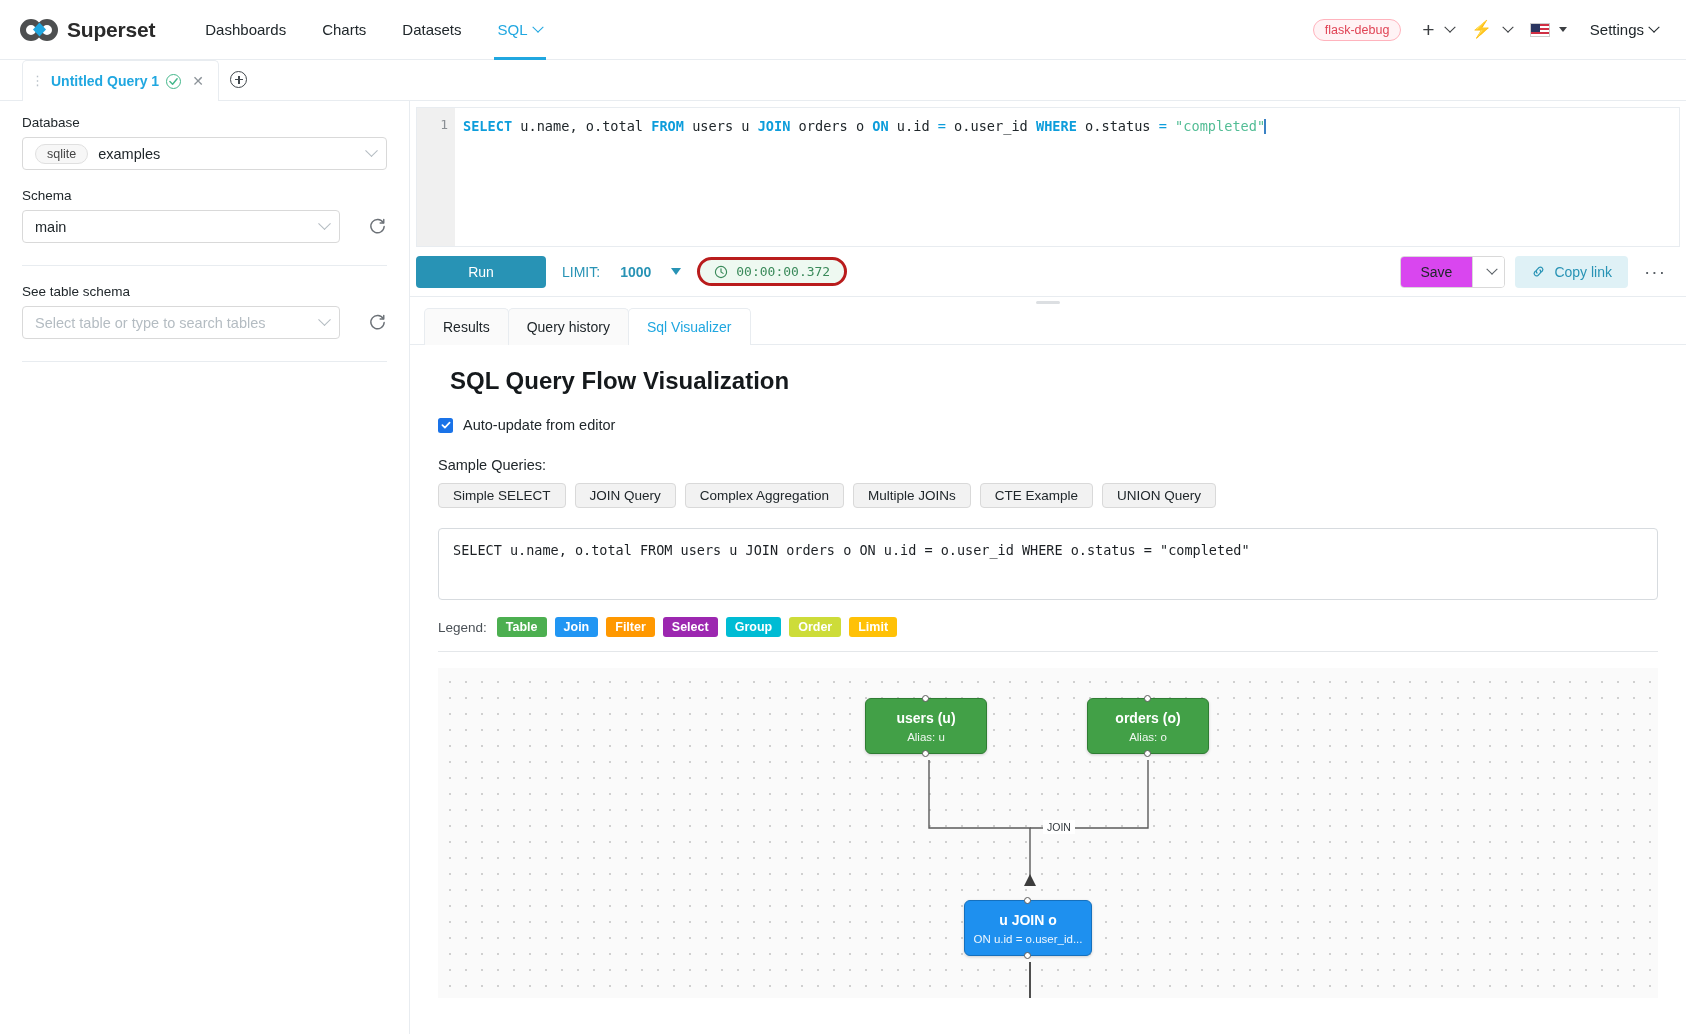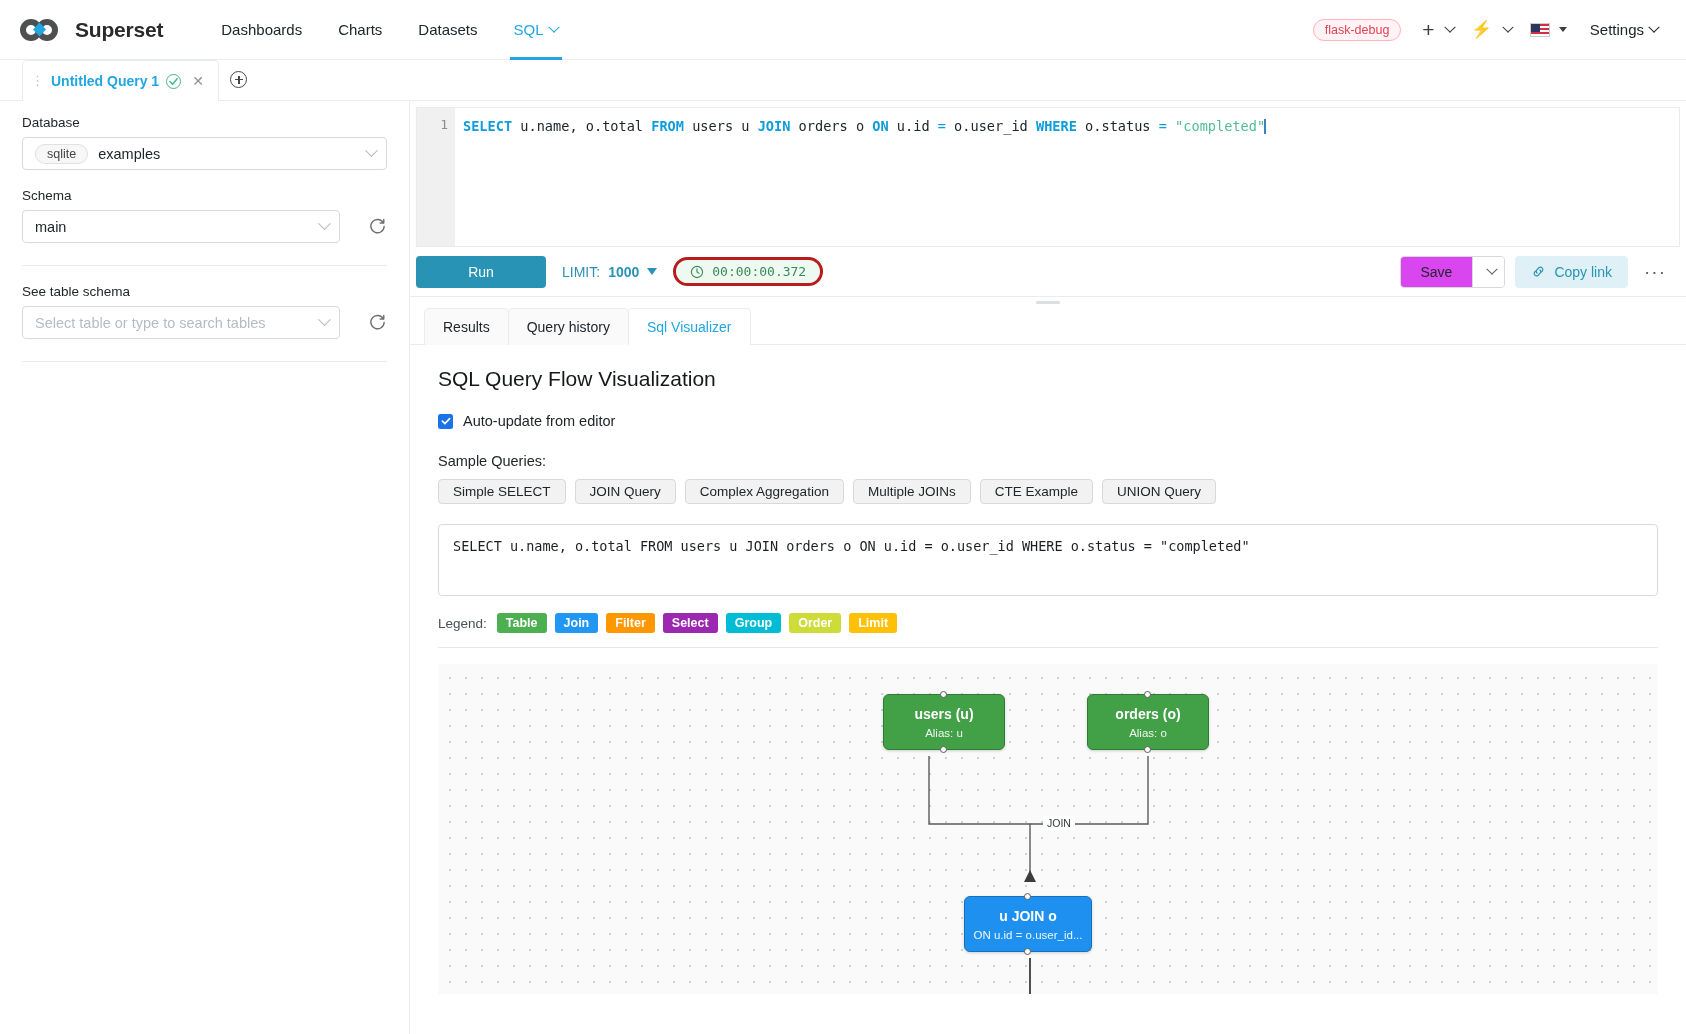--- a/index.html
+++ b/index.html
@@ -16,21 +16,21 @@
   
   .navbar {
     height: 60px;
     border-bottom: 1px solid #e8ecf0;
     display: flex;
     align-items: center;
     padding: 0 24px 0 20px;
     position: relative;
     background: #fff;
   }
-  .brand { display: flex; align-items: center; gap: 17px; margin-right: 40px; }
+  .brand { display: flex; align-items: center; gap: 9px; margin-right: 32px; }
   .brand-logo { width: 38px; height: 22px; position: relative; }
   .brand-logo .ring {
     position: absolute; top: 0; width: 22px; height: 22px;
     border-radius: 50%; border: 6px solid #4d4f50;
   }
   .brand-logo .ring.left { left: 0; }
   .brand-logo .ring.right { right: 0; border-color: #4d4f50; }
   .brand-logo .mid {
     position: absolute; left: 13px; top: 4px; width: 13px; height: 14px;
     background: #20a7e0; clip-path: polygon(50% 0, 100% 50%, 50% 100%, 0 50%);
@@ -164,21 +164,21 @@
 
   .ed-toolbar {
     height: 50px; display: flex; align-items: center; padding: 0 14px 0 6px;
     border-bottom: 1px solid #e8ecf0; gap: 16px; background: #fff;
   }
   .btn-run {
     width: 130px; height: 32px; background: #2893b5; color: #fff;
     border: none; border-radius: 4px; font-size: 14px; cursor: pointer;
     font-family: inherit;
   }
-  .limit-ctl { display: flex; align-items: center; gap: 8px; color: #2893b5; font-size: 14px; cursor: pointer; }
+  .limit-ctl { display: flex; align-items: center; gap: 20px; color: #2893b5; font-size: 14px; cursor: pointer; }
   .limit-ctl b { font-weight: bold; }
   .tri-down-blue {
     width: 0; height: 0; border-left: 5px solid transparent; border-right: 5px solid transparent;
     border-top: 7px solid #2893b5;
   }
   .timer-pill {
     display: flex; align-items: center; gap: 8px;
     background: #eef9f1; border: 3px solid #b91c1c; border-radius: 16px;
     padding: 4px 14px; color: #3a8a5a; font-size: 13px;
     font-family: "DejaVu Sans Mono", monospace;
@@ -214,21 +214,21 @@
   .restab {
     padding: 0 18px; height: 37px; display: flex; align-items: center;
     border: 1px solid #e8ecf0; border-bottom: none; border-radius: 5px 5px 0 0;
     background: #fafafa; color: #20272b; font-size: 14px; margin-right: -1px;
     position: relative; top: 1px; cursor: pointer;
   }
   .restab.active { background: #fff; color: #20a7e0; }
 
   
   .viz { flex: 1; overflow: hidden; padding: 22px 28px 0 28px; background: #fff; }
-  .viz-title { font-size: 21px; font-weight: normal; color: #15191c; margin: 0 0 22px 0; }
+  .viz-title { font-size: 24px; font-weight: bold; color: #15191c; margin: 0 0 22px 12px; }
   .chk-row { display: flex; align-items: center; gap: 10px; margin-bottom: 24px; cursor: pointer; }
   .chkbox {
     width: 15px; height: 15px; background: #1a73e8; border-radius: 2.5px;
     display: flex; align-items: center; justify-content: center; flex: none;
   }
   .chk-label { font-size: 14.5px; color: #20272b; }
   .sq-label { font-size: 14.5px; color: #20272b; margin-bottom: 10px; }
   .sq-row { display: flex; gap: 9px; margin-bottom: 20px; }
   .sq-btn {
     border: 1px solid #d9d9d9; background: #f2f2f2; border-radius: 4px;
@@ -488,21 +488,21 @@
       <div class="legend-sep"></div>
 
       <div class="canvas" id="canvas">
         <svg class="edge-svg">
           <path d="M491,92 L491,160 L592,160 L592,218" stroke="#5a5a5a" stroke-width="1.4" fill="none"></path>
           <path d="M710,92 L710,160 L592,160" stroke="#5a5a5a" stroke-width="1.4" fill="none"></path>
           <path d="M592,206 L586,218 L598,218 Z" fill="#3c3c3c"></path>
           <path d="M592,294 L592,340" stroke="#3c3c3c" stroke-width="1.8" fill="none"></path>
         </svg>
         <div class="edge-label" style="left:605px;top:152px">JOIN</div>
-      <div class="node table-node" style="left: 445px; top: 30px; width: 122px; height: 56px;">
+      <div class="node table-node" style="left: 427px; top: 30px; width: 122px; height: 56px;">
             <span class="port top"></span>
             <div class="n-title">users (u)</div>
             <div class="n-sub">Alias: u</div>
             <span class="port bottom"></span>
           </div>
           <div class="node table-node" style="left: 649px; top: 30px; width: 122px; height: 56px;">
             <span class="port top"></span>
             <div class="n-title">orders (o)</div>
             <div class="n-sub">Alias: o</div>
             <span class="port bottom"></span>

